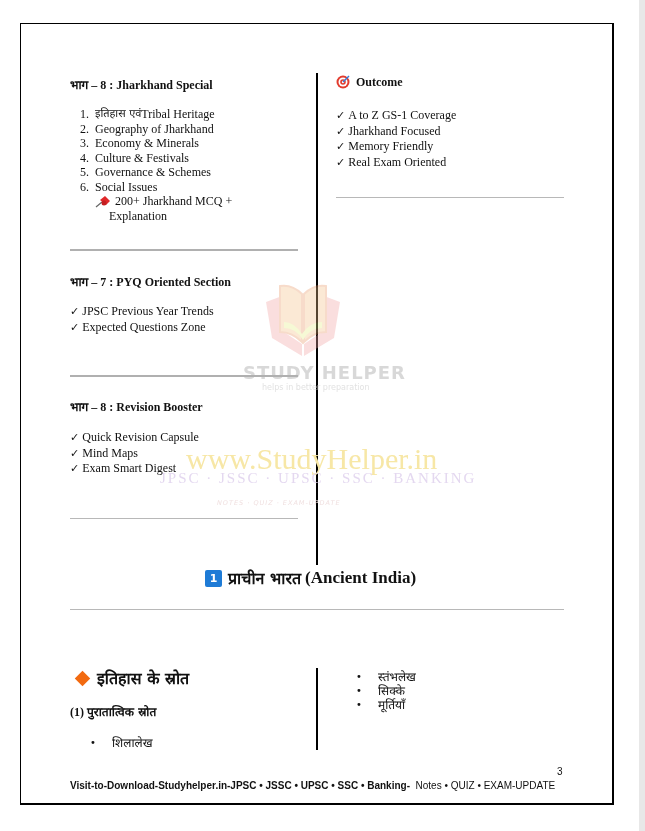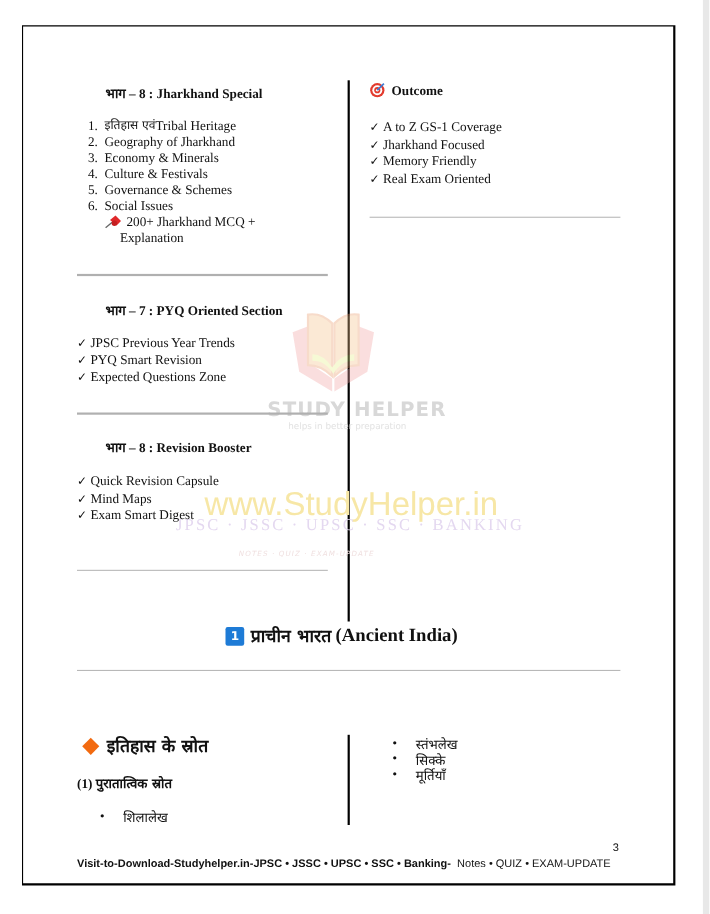--- a/index.html
+++ b/index.html
@@ -17,40 +17,40 @@
     position: absolute; left: 20px; top: 23px; width: 591px; height: 779px;
     border-left: 1px solid #000; border-top: 1px solid #000;
     border-right: 2px solid #000; border-bottom: 2px solid #000;
     box-sizing: content-box;
   }
   .abs { position: absolute; }
   .vdiv { position: absolute; width: 1.5px; background: #000; }
   .hrule { position: absolute; height: 2px; background: #b0b0b0; }
   .hrule.thin { height: 1px; background: #b8b8b8; }
   .heading { font-weight: bold; font-size: 12px; white-space: nowrap; }
-  .heading .hi { font-family: "DejaVu Sans", sans-serif; font-weight: bold; font-size: 12px; margin-left: 26px; }
+  .heading .hi { font-family: "DejaVu Sans", sans-serif; font-weight: bold; font-size: 12px; }
   .list { font-size: 12px; line-height: 14.5px; white-space: nowrap; }
   .list .row { display: block; }
   .ol-row { display: flex; }
   .ol-num { width: 19px; text-align: right; padding-right: 6px; }
   .hi-text { font-family: "DejaVu Sans", sans-serif; font-size: 11px; }
   .check { font-family: "DejaVu Sans", sans-serif; font-size: 11px; margin-right: 3px; }
   .watermark-logo { position: absolute; left: 262px; top: 282px; width: 82px; height: 78px; opacity: 0.35; }
   .wm-study {
     position: absolute; left: 243px; top: 362px;
     font-family: "DejaVu Sans", sans-serif; font-weight: bold; font-size: 18px;
     color: #d8d8d8; letter-spacing: 1px; white-space: nowrap;
   }
   .wm-tag {
     position: absolute; left: 262px; top: 383px;
     font-family: "DejaVu Sans", sans-serif; font-size: 8px; color: #e2e2e2; white-space: nowrap;
   }
   .wm-site {
     position: absolute; left: 186px; top: 442px;
-    font-family: Liberation Sans, sans-serif; font-size: 30px; color: #f7e7a6; white-space: nowrap;
+    font-family: Liberation Serif, serif; font-size: 30px; color: #f7e7a6; white-space: nowrap;
   }
   .wm-exams {
     position: absolute; left: 160px; top: 470px;
     font-family: "Liberation Serif", serif; font-size: 15px; color: #e4d8f0; letter-spacing: 2px; white-space: nowrap;
   }
   .wm-notes {
     position: absolute; left: 217px; top: 499px;
     font-family: "DejaVu Sans", sans-serif; font-size: 6.5px; color: #f0e0e0; letter-spacing: 1px; white-space: nowrap; font-style: italic;
   }
   .chapter-title {
@@ -165,21 +165,20 @@
   <div class="row"><span class="check">✓</span><span>Memory Friendly</span></div>
   <div class="row"><span class="check">✓</span><span>Real Exam Oriented</span></div>
 </div>
 <div class="hrule thin" style="left:336px; top:197px; width:228px;"></div>
 
 <div class="abs heading" style="left:70px; top:273px;">
   <span class="hi">भाग</span><span> – 7 : PYQ Oriented Section</span>
 </div>
 <div class="abs list" style="left:70px; top:304px;">
   <div class="row"><span class="check">✓</span><span>JPSC Previous Year Trends</span></div>
-  <div class="row"><span class="check">✓</span><span>PYQ Smart Revision</span></div>
   <div class="row"><span class="check">✓</span><span>Expected Questions Zone</span></div>
 </div>
 <div class="hrule" style="left:70px; top:375px; width:228px;"></div>
 
 <div class="abs heading" style="left:70px; top:398px;">
   <span class="hi">भाग</span><span> – 8 : Revision Booster</span>
 </div>
 <div class="abs list" style="left:70px; top:430px;">
   <div class="row"><span class="check">✓</span><span>Quick Revision Capsule</span></div>
   <div class="row"><span class="check">✓</span><span>Mind Maps</span></div>

